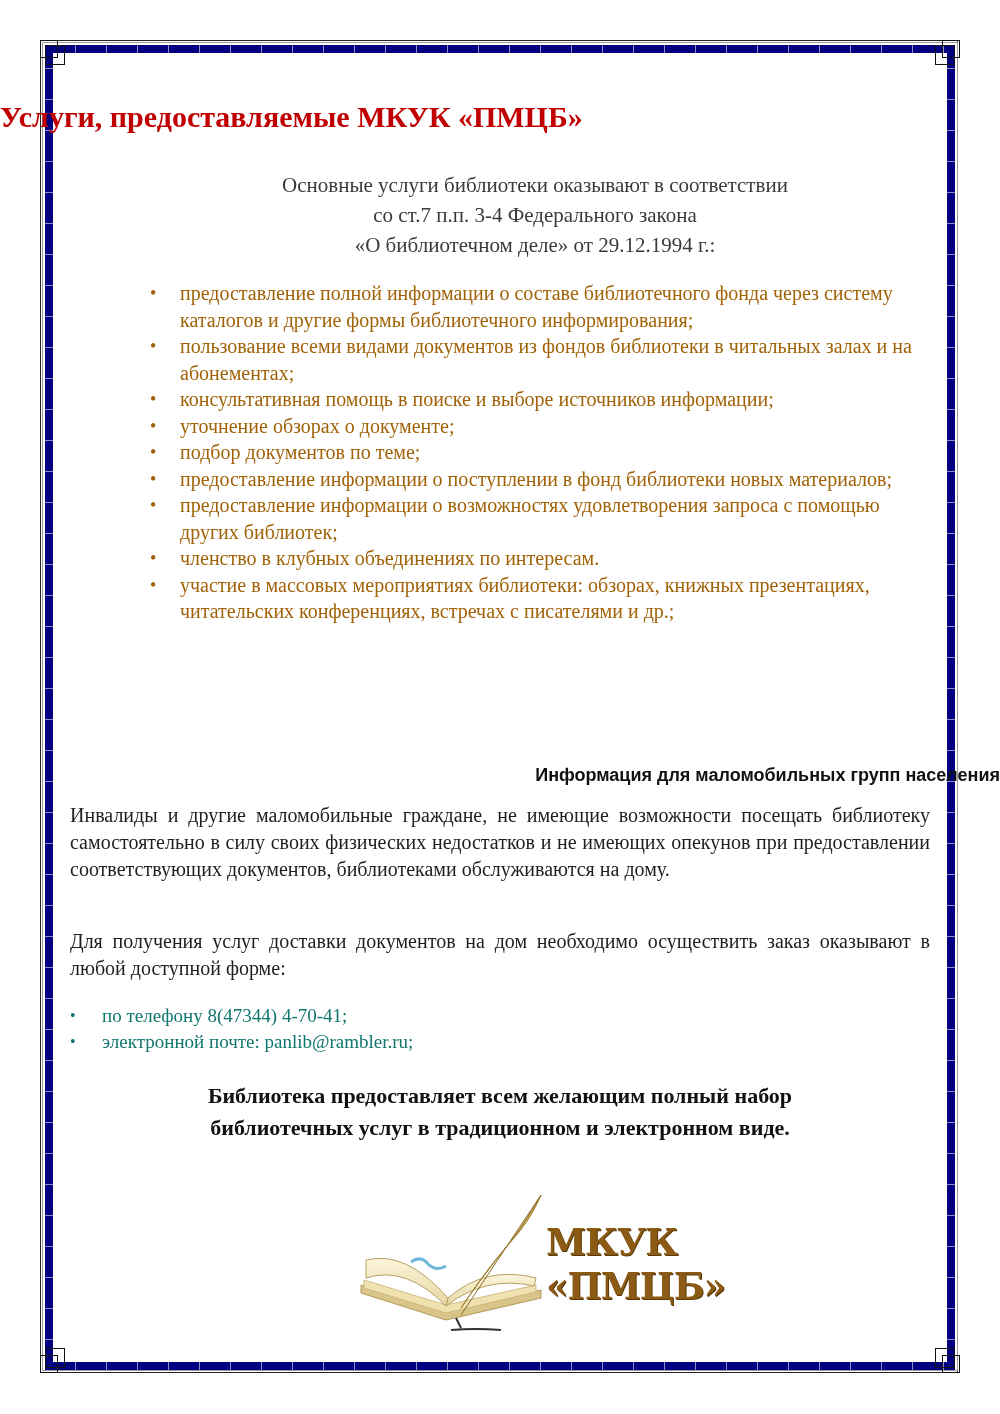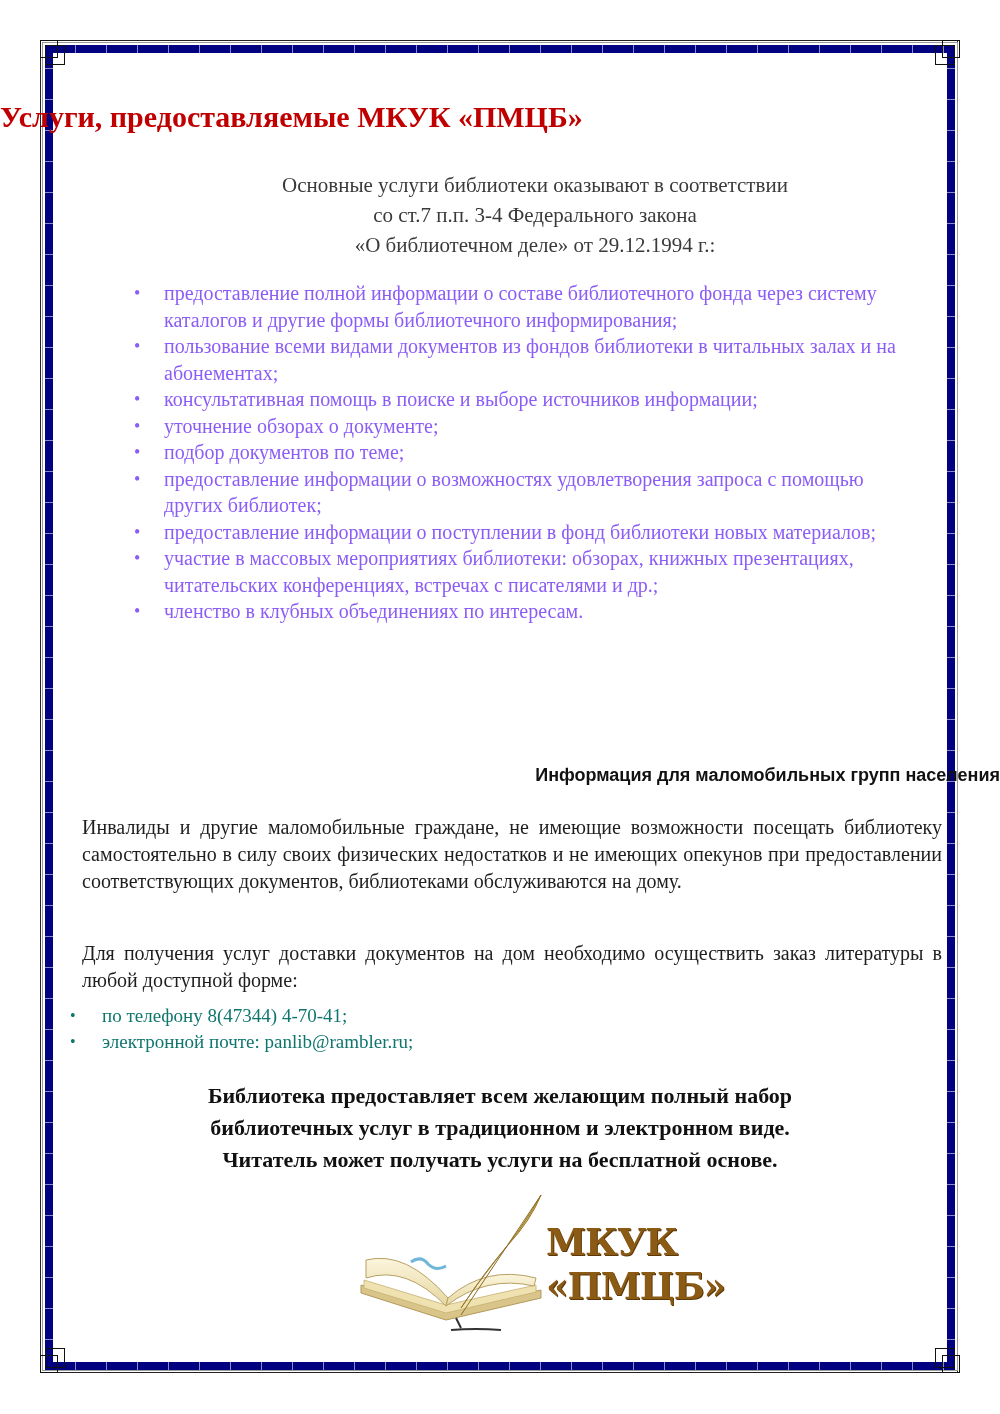--- a/index.html
+++ b/index.html
@@ -14,26 +14,26 @@
       repeating-linear-gradient(0deg, transparent 0 30px, rgba(255,255,255,0.55) 30px 31px) right/8px 100% no-repeat; pointer-events: none; }
     .corner { position: absolute; width: 18px; height: 18px; border: 1px solid #111; box-sizing: border-box; }
     .c-tl { left: 40px; top: 40px; } .c-tl2 { left: 45px; top: 45px; width: 20px; height: 20px; }
     .c-tr { right: 40px; top: 40px; } .c-tr2 { right: 45px; top: 45px; width: 20px; height: 20px; }
     .c-bl { left: 40px; bottom: 41px; } .c-bl2 { left: 45px; bottom: 46px; width: 20px; height: 20px; }
     .c-br { right: 40px; bottom: 41px; } .c-br2 { right: 45px; bottom: 46px; width: 20px; height: 20px; }
 
     .title { position: absolute; top: 100px; left: 0; width: 1000px; text-align: left; color: #c00000; font-weight: bold; font-size: 30px; }
     .subtitle { position: absolute; top: 170px; left: 0; width: 1000px; text-align: center; color: #3a3a3a; font-weight: normal; font-size: 21px; line-height: 30px; margin-left: 35px; }
 
-    .services { position: absolute; top: 280px; left: 134px; width: 770px; margin: 0; padding: 0; list-style: none; font-size: 20px; line-height: 26.5px; color: #8b5cf6; }
+    .services { position: absolute; top: 280px; left: 150px; width: 770px; margin: 0; padding: 0; list-style: none; font-size: 20px; line-height: 26.5px; color: #a16207; }
     .services li { position: relative; padding-left: 30px; }
     .services li::before { content: "•"; position: absolute; left: 0; top: 0; font-size: 18px; }
 
     .mob-heading { position: absolute; top: 765px; left: 0; width: 1000px; text-align: right; font-family: "Liberation Sans", sans-serif; font-weight: bold; font-size: 18px; color: #111; }
-    .para { position: absolute; left: 70px; width: 860px; text-align: justify; text-align-last: left; font-size: 20px; line-height: 27px; color: #1e1e1e; margin: 12px; }
+    .para { position: absolute; left: 70px; width: 860px; text-align: justify; text-align-last: left; font-size: 20px; line-height: 27px; color: #1e1e1e; margin: 0; }
     .para1 { top: 802px; }
     .para2 { top: 928px; }
     .contacts { position: absolute; top: 1003px; left: 70px; width: 800px; margin: 0; padding: 0; list-style: none; font-size: 19px; line-height: 26px; color: #0f766e; }
     .contacts li { position: relative; padding-left: 32px; }
     .contacts li::before { content: "•"; position: absolute; left: 0; top: 0; font-size: 16px; }
 
     .closing { position: absolute; top: 1080px; left: 0; width: 1000px; text-align: center; font-weight: bold; font-size: 22px; line-height: 32px; color: #111; font-family: Liberation Serif, serif; }
 
     .logo { position: absolute; left: 336px; top: 1190px; width: 370px; height: 145px; }
     .logo-text { position: absolute; left: 210px; top: 30px; font-family: "DejaVu Serif", serif; font-weight: bold; color: #8b5a14; font-size: 38px; line-height: 44px; letter-spacing: -1px; text-shadow: 1px 1px 0 #5c3a08; transform: scaleX(0.95); transform-origin: left top; }
@@ -60,38 +60,37 @@
   <div>со ст.7 п.п. 3-4 Федерального закона</div>
   <div>«О библиотечном деле» от 29.12.1994 г.:</div>
 </div>
 
 <ul class="services">
   <li>предоставление полной информации о составе библиотечного фонда через систему каталогов  и другие формы библиотечного информирования;</li>
   <li>пользование всеми видами документов из фондов библиотеки в читальных залах и на абонементах;</li>
   <li>консультативная помощь в поиске и выборе источников информации;</li>
   <li>уточнение обзорах о документе;</li>
   <li>подбор документов по теме;</li>
+  <li>предоставление информации о поступлении в фонд библиотеки новых материалов;</li>
   <li>предоставление информации о возможностях удовлетворения запроса с помощью других библиотек;</li>
-  <li>предоставление информации о поступлении в фонд библиотеки новых материалов;</li>
+  <li>членство в клубных объединениях по интересам.</li>
   <li>участие в массовых мероприятиях библиотеки: обзорах, книжных презентациях, читательских конференциях, встречах с писателями и др.;</li>
-  <li>членство в клубных объединениях по интересам.</li>
 </ul>
 
 <div class="mob-heading">Информация для маломобильных групп населения</div>
 <p class="para para1">Инвалиды и другие маломобильные граждане, не имеющие возможности посещать библиотеку самостоятельно в силу своих физических недостатков и не имеющих опекунов при предоставлении соответствующих документов, библиотеками обслуживаются на дому.</p>
-<p class="para para2">Для получения услуг доставки документов на дом необходимо осуществить заказ литературы в любой доступной форме:</p>
+<p class="para para2">Для получения услуг доставки документов на дом необходимо осуществить заказ оказывают в любой доступной форме:</p>
 <ul class="contacts">
   <li>по телефону 8(47344) 4-70-41;</li>
   <li>электронной почте: panlib@rambler.ru;</li>
 </ul>
 
 <div class="closing">
   <div>Библиотека предоставляет всем желающим полный набор</div>
   <div>библиотечных услуг в традиционном и электронном виде.</div>
-  <div>Читатель может получать услуги на бесплатной основе.</div>
 </div>
 
 <div class="logo">
   <svg width="220" height="145" viewBox="0 0 220 145">
     <defs>
       <linearGradient id="pg" x1="0" y1="0" x2="0" y2="1">
         <stop offset="0" stop-color="#fbf5dc"></stop>
         <stop offset="1" stop-color="#e6d6a0"></stop>
       </linearGradient>
       <linearGradient id="qg" x1="0" y1="0" x2="1" y2="1">

